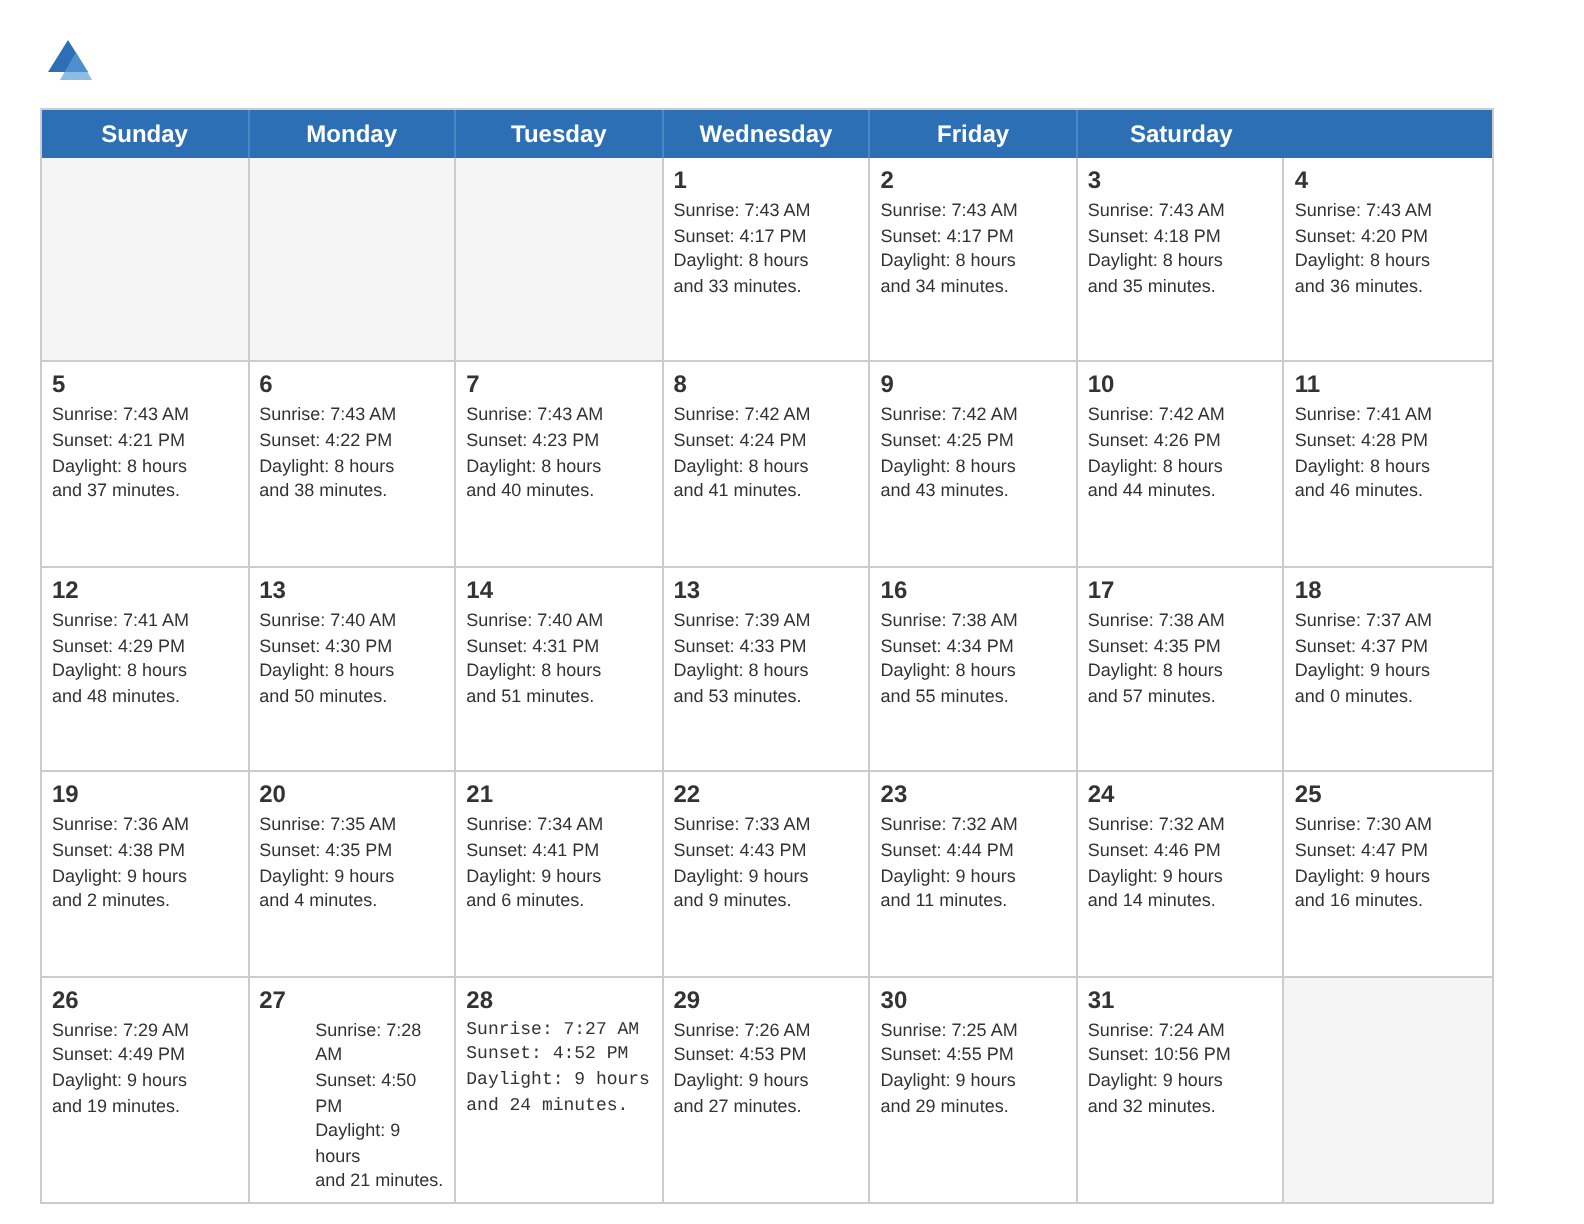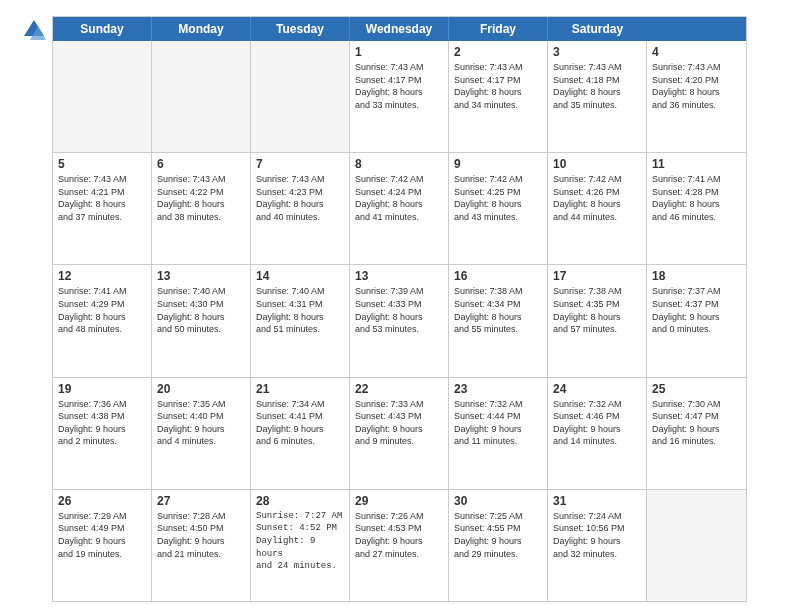--- a/index.html
+++ b/index.html
@@ -8,20 +8,21 @@
       height: 612px;
       font-family: Arial, sans-serif;
       background: #fff;
       overflow: hidden;
     }
     .page {
       width: 767px;
       height: 612px;
       padding: 16px 20px 10px 20px;
       display: flex;
+      flex-direction: column;
     }
     .header {
       display: flex;
       justify-content: space-between;
       align-items: flex-start;
       margin-bottom: 10px;
     }
     .logo {
       display: flex;
       align-items: center;
@@ -284,21 +285,21 @@
           <div class="cal-cell">
             <span class="day-number">19</span>
             <div class="cell-text" style="white-space: pre-line;">Sunrise: 7:36 AM
 Sunset: 4:38 PM
 Daylight: 9 hours
 and 2 minutes.</div>
           </div>
           <div class="cal-cell">
             <span class="day-number">20</span>
             <div class="cell-text" style="white-space: pre-line;">Sunrise: 7:35 AM
-Sunset: 4:40 PM
+Sunset: 4:35 PM
 Daylight: 9 hours
 and 4 minutes.</div>
           </div>
           <div class="cal-cell">
             <span class="day-number">21</span>
             <div class="cell-text" style="white-space: pre-line;">Sunrise: 7:34 AM
 Sunset: 4:41 PM
 Daylight: 9 hours
 and 6 minutes.</div>
           </div>
@@ -334,21 +335,21 @@
         <div class="cal-row">
           <div class="cal-cell">
             <span class="day-number">26</span>
             <div class="cell-text" style="white-space: pre-line;">Sunrise: 7:29 AM
 Sunset: 4:49 PM
 Daylight: 9 hours
 and 19 minutes.</div>
           </div>
           <div class="cal-cell">
             <span class="day-number">27</span>
-            <div class="cell-text" style="white-space: pre-line;">Sunrise: 7:28 AM
+            <div class="cell-text" style="white-space: pre-line; margin-left: 28px;">Sunrise: 7:28 AM
 Sunset: 4:50 PM
 Daylight: 9 hours
 and 21 minutes.</div>
           </div>
           <div class="cal-cell">
             <span class="day-number">28</span>
             <div class="cell-text" style="white-space: pre-line; font-family: Liberation Mono, monospace;">Sunrise: 7:27 AM
 Sunset: 4:52 PM
 Daylight: 9 hours
 and 24 minutes.</div>

